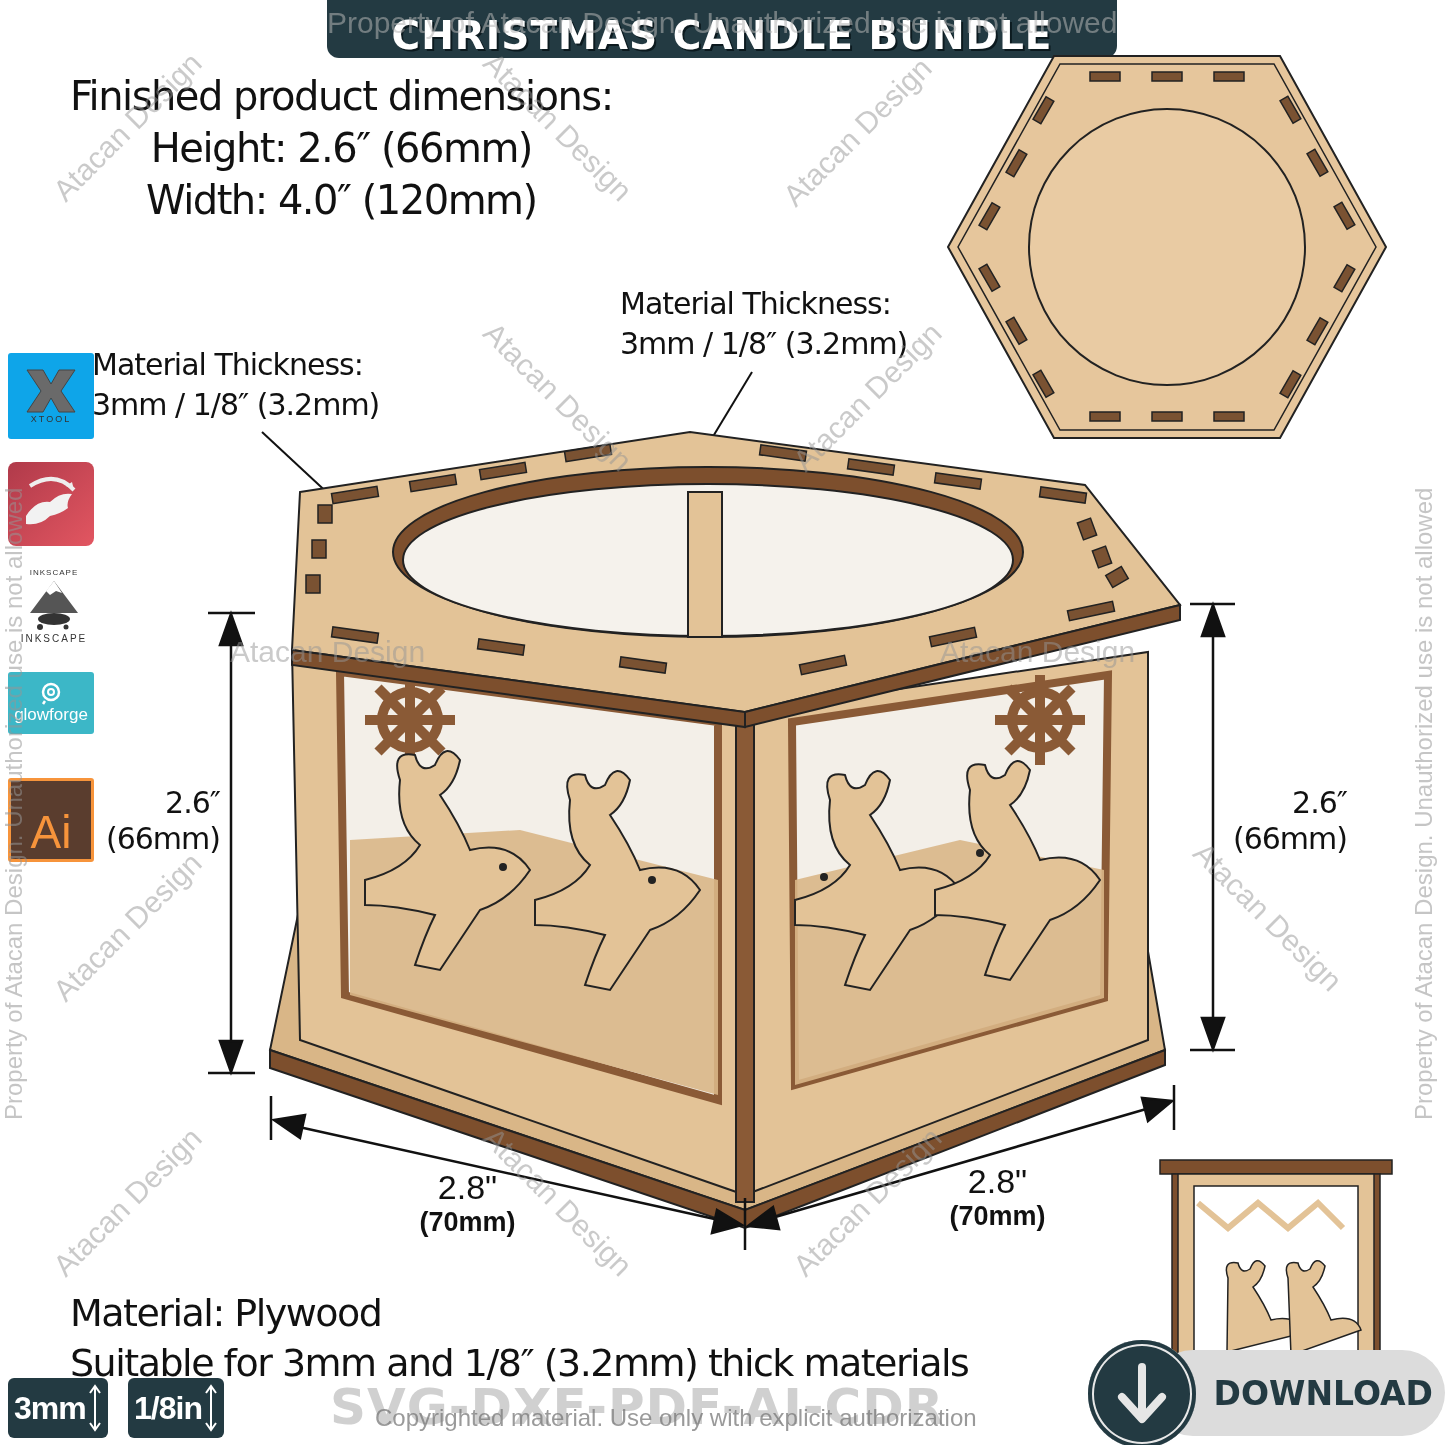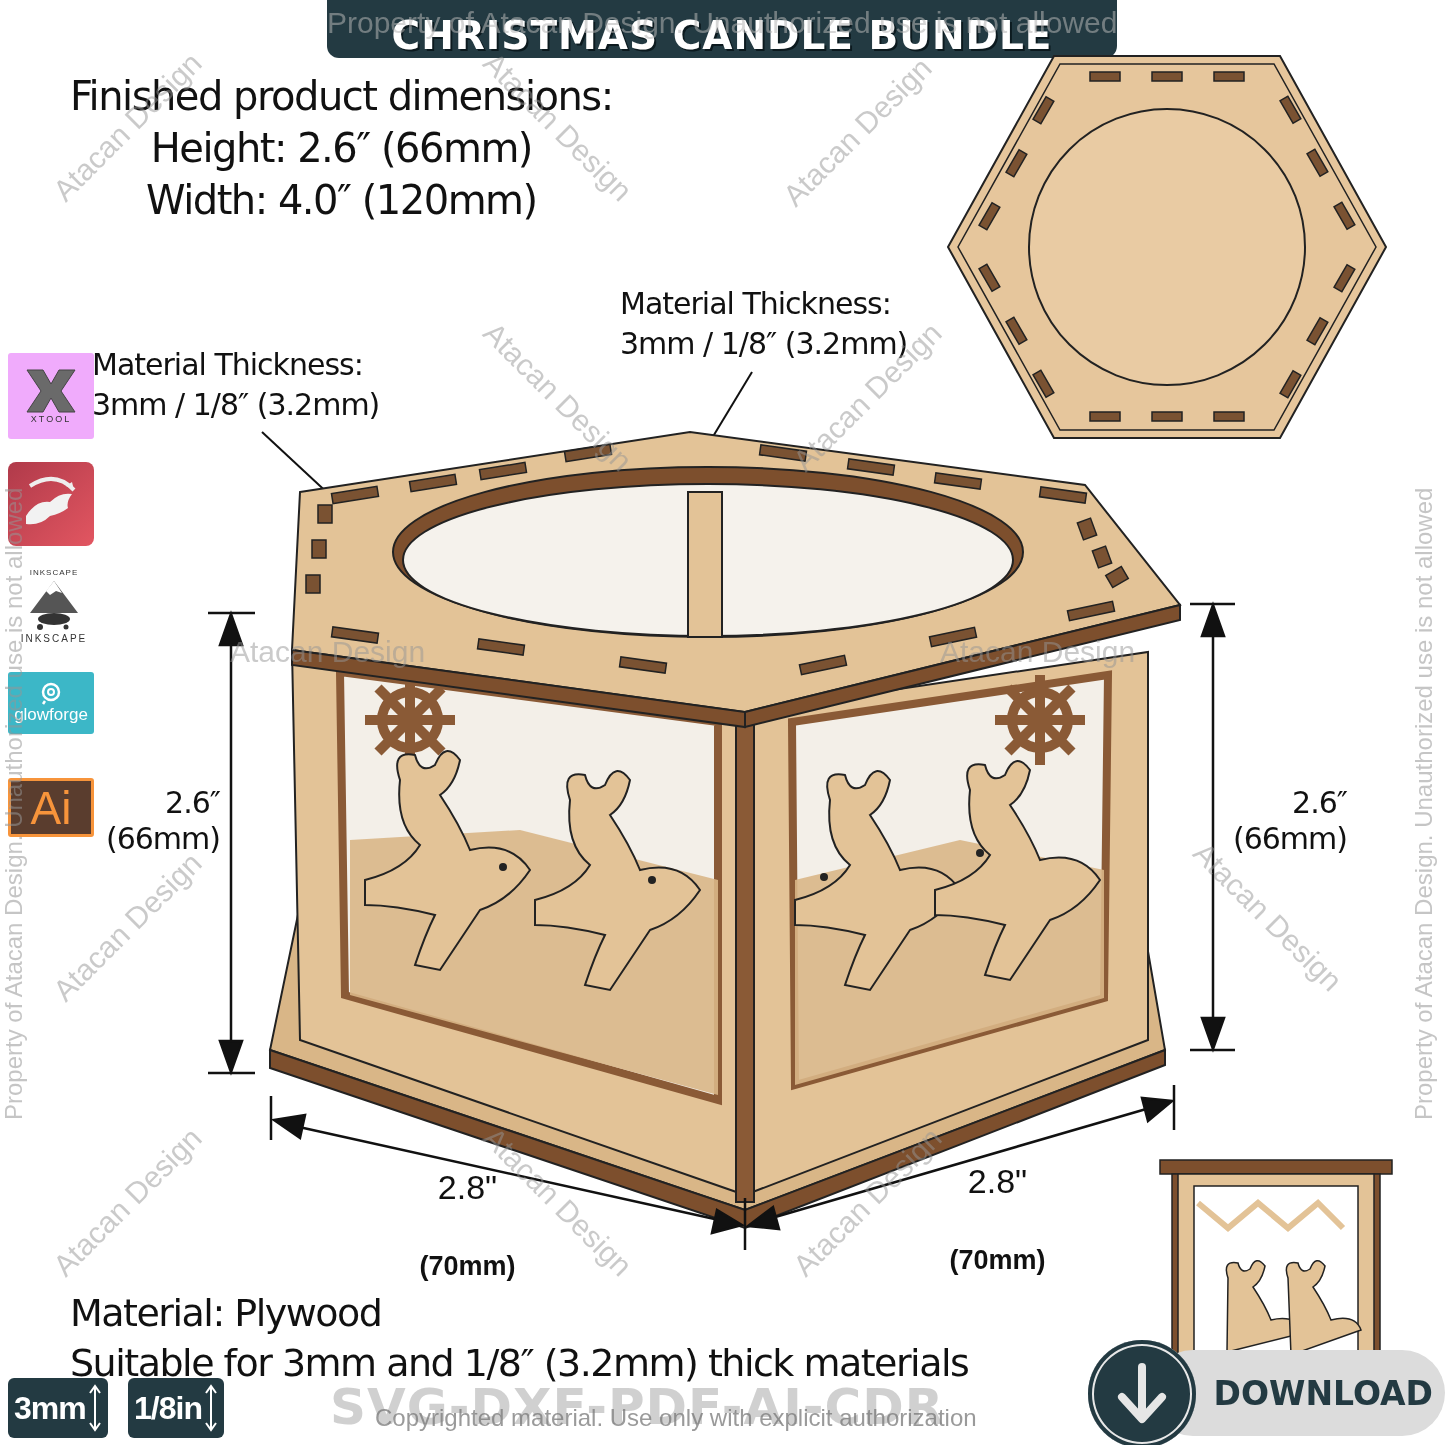--- a/index.html
+++ b/index.html
@@ -19,21 +19,21 @@
   .title-wm {
     position:absolute; left:0; right:0; top:6px; text-align:center;
     font-size:30px; color:rgba(180,180,180,0.55); z-index:3; pointer-events:none; white-space:nowrap;
   }
   .dims { left:70px; top:70px; font-family:"DejaVu Sans", sans-serif; font-size:40px; line-height:52px; letter-spacing:-1.5px;text-align:center; }
   .dims div { white-space:nowrap; }
   .callout { font-family:"DejaVu Sans", sans-serif; font-size:30px; line-height:40px; letter-spacing:-1px; white-space:nowrap; }
   .dimlabel { font-family:"DejaVu Sans", sans-serif; font-size:30px; line-height:36px; text-align:right; letter-spacing:-1px; }
   .widthlabel { font-family:"Liberation Sans", sans-serif; text-align:center; }
   .widthlabel .in { font-size:34px; }
-  .widthlabel .mm { font-size:27px; font-weight:bold;margin-top:44px; }
+  .widthlabel .mm { font-size:27px; font-weight:bold; }
   .material { left:70px; top:1288px; font-family:"DejaVu Sans", sans-serif; font-size:38px; line-height:50px; letter-spacing:-1.5px; white-space:nowrap; }
   .chip {
     top:1378px; height:60px; background:#233a42; color:#fff; border-radius:6px;
     display:flex; align-items:center; padding:0 6px; font-family:"Liberation Sans", sans-serif;
     font-size:32px; font-weight:bold; letter-spacing:-1px;
   }
   .chip svg { margin-left:2px; }
   .formats {
     left:330px; top:1378px; font-family:"DejaVu Sans", sans-serif; font-weight:bold;
     font-size:50px; color:rgba(170,170,170,0.55); letter-spacing:1px; white-space:nowrap;
@@ -225,21 +225,21 @@
 </div>
 <div class="abs widthlabel" style="left:400px;top:1168px;width:135px;">
   <div class="in">2.8"</div>
   <div class="mm">(70mm)</div>
 </div>
 <div class="abs widthlabel" style="left:930px;top:1162px;width:135px;">
   <div class="in">2.8"</div>
   <div class="mm">(70mm)</div>
 </div>
 
-<div class="abs logo" style="top:353px;height:86px;background:#f0abfc;display:flex;flex-direction:column;align-items:center;justify-content:center;">
+<div class="abs logo" style="top:353px;height:86px;background:#0ea5e9;display:flex;flex-direction:column;align-items:center;justify-content:center;">
   <svg width="56" height="46" viewBox="0 0 56 46">
       <path d="M4,2 L20,2 L28,16 L36,2 L52,2 L38,23 L52,44 L36,44 L28,30 L20,44 L4,44 L18,23 Z" fill="#6a6a6a" stroke="#444" stroke-width="1"></path>
     </svg>
   <span style="font-size:9px;color:#333;letter-spacing:2px;">XTOOL</span>
 </div>
 <div class="abs logo" style="top:462px;height:84px;border-radius:8px;background:linear-gradient(135deg,#b03a4a,#e25661);display:flex;align-items:center;justify-content:center;">
   <svg width="70" height="64" viewBox="0 0 70 64">
     <path d="M14,14 q25,-16 44,4" fill="none" stroke="#eee" stroke-width="4"></path>
     <polygon points="58,18 50,14 56,10" fill="#eee"></polygon>
     <path d="M10,44 q10,-16 24,-14 q10,-10 22,-8 q-6,8 -4,14 q-8,6 -18,8 q-10,10 -24,8 z" fill="#f2f2f2"></path>
@@ -257,21 +257,21 @@
   <span style="font-size:10px;letter-spacing:2px;color:#333;">INKSCAPE</span>
 </div>
 <div class="abs logo" style="top:672px;height:62px;background:#3cb7c7;display:flex;flex-direction:column;align-items:center;justify-content:center;">
   <svg width="24" height="24" viewBox="0 0 24 24">
       <circle cx="12" cy="11" r="8" fill="none" stroke="#fff" stroke-width="2.5"></circle>
       <circle cx="12" cy="11" r="3" fill="none" stroke="#fff" stroke-width="2"></circle>
       <line x1="6" y1="20" x2="4" y2="23" stroke="#fff" stroke-width="2.5"></line>
     </svg>
   <span style="font-size:17px;color:#fff;">glowforge</span>
 </div>
-<div class="abs logo" style="top:778px;height:59px;background:#5a3d2e;border:3px solid #f7943b;box-sizing:border-box;display:flex;align-items:flex-start;justify-content:center;">
+<div class="abs logo" style="top:778px;height:84px;background:#5a3d2e;border:3px solid #f7943b;box-sizing:border-box;display:flex;align-items:flex-end;justify-content:center;">
   <span style="font-size:46px;color:#f7943b;font-family:'Liberation Sans',sans-serif;">Ai</span>
 </div>
 
 <div class="abs side-wm" style="left:0;top:1120px;transform:rotate(-90deg);">Property of Atacan Design. Unauthorized use is not allowed</div>
 <div class="abs side-wm" style="left:1410px;top:1120px;transform:rotate(-90deg);">Property of Atacan Design. Unauthorized use is not allowed</div>
 
 <div class="abs wm" style="left:30px;top:110px;transform:rotate(-45deg);">Atacan Design</div>
 <div class="abs wm" style="left:460px;top:110px;transform:rotate(45deg);">Atacan Design</div>
 <div class="abs wm" style="left:760px;top:115px;transform:rotate(-45deg);">Atacan Design</div>
 <div class="abs wm" style="left:460px;top:380px;transform:rotate(45deg);">Atacan Design</div>

